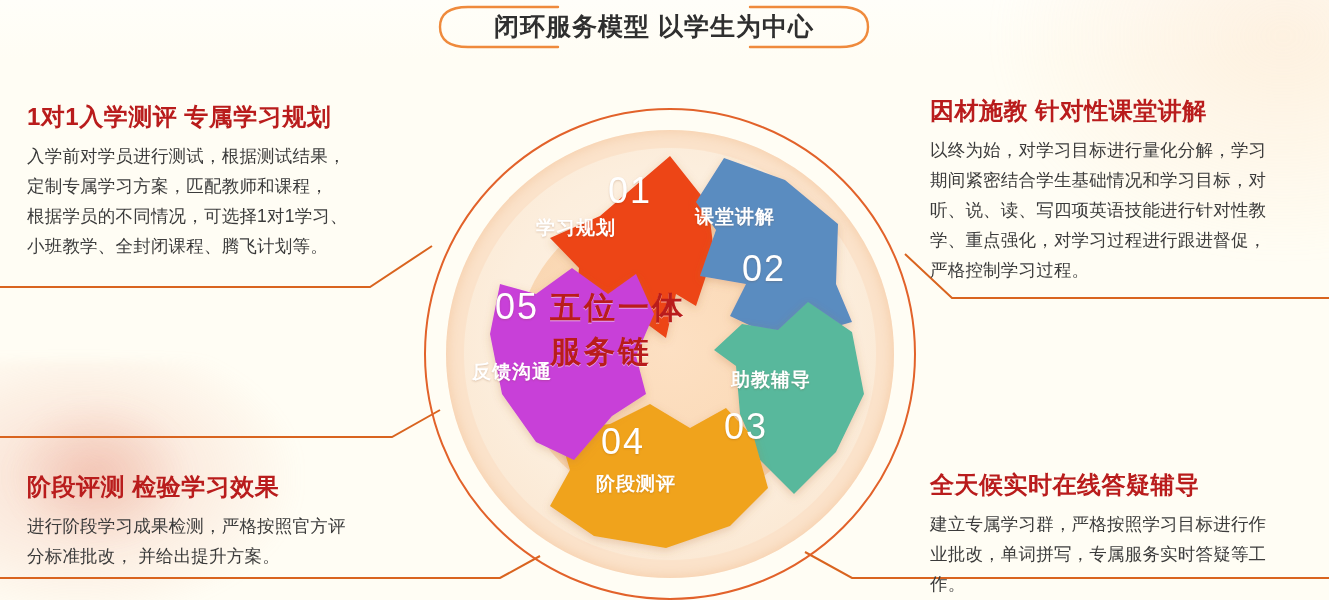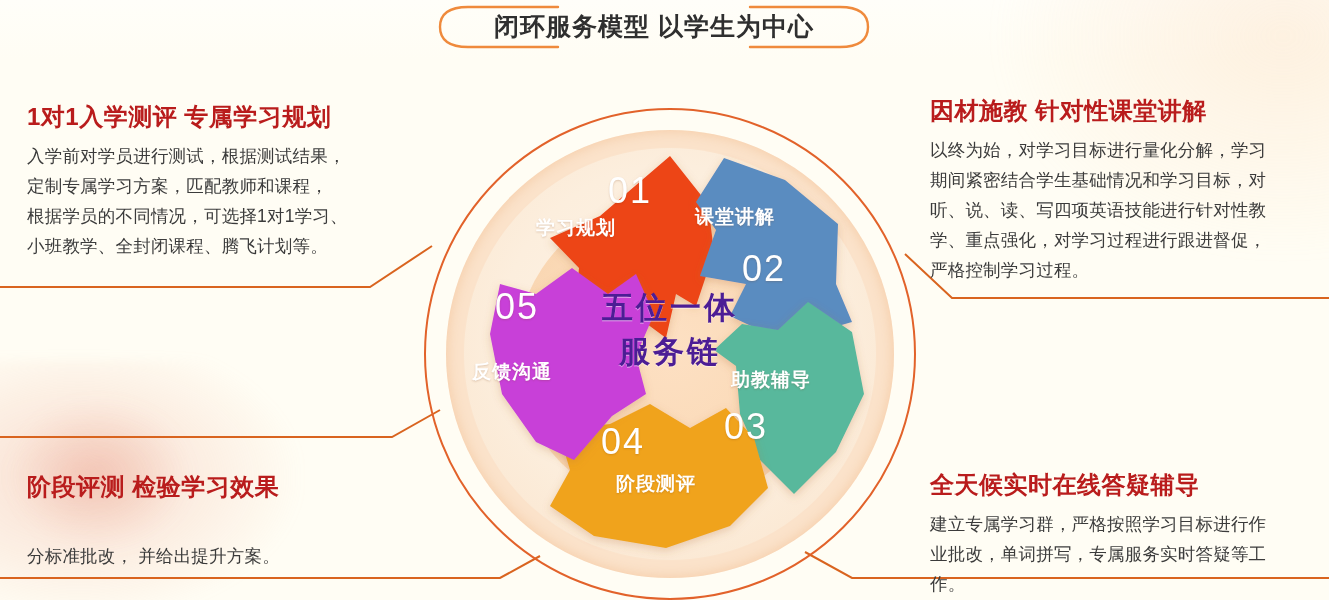--- a/index.html
+++ b/index.html
@@ -185,32 +185,31 @@
     letter-spacing: 1px;
   }
 
   .n01 { left: 184px; top: 62px; }
   .t01 { left: 112px; top: 107px; }
   .n02 { left: 318px; top: 140px; }
   .t02 { left: 271px; top: 96px; }
   .n03 { left: 300px; top: 298px; }
   .t03 { left: 307px; top: 259px; }
   .n04 { left: 142px; top: 313px; margin-left: 35px; }
-  .t04 { left: 172px; top: 363px; margin-left: 20px; }
+  .t04 { left: 172px; top: 363px; }
   .n05 { left: 71px; top: 166px; margin-top: 12px; }
   .t05 { left: 48px; top: 251px; }
 
   
   .center-text {
     position: absolute;
     left: 126px;
     top: 178px;
     width: 240px;
-    text-align: center;
-    color: #4c1d95;
+    color: #b91c1c;
     font-weight: bold;
     font-size: 31px;
     line-height: 44px;
     letter-spacing: 3px;
     text-shadow: 0 1px 0 rgba(255,255,255,0.5);
   }
 </style>
 </head>
 <body>
 
@@ -251,21 +250,21 @@
       <span>定制专属学习方案，匹配教师和课程，</span><br>
       <span>根据学员的不同情况，可选择1对1学习、</span><br>
       <span>小班教学、全封闭课程、腾飞计划等。</span>
     </p>
   </div>
 
 
   <div class="block block-l3">
     <h3>阶段评测 检验学习效果</h3>
     <p>
-      <br>
+      <span>进行阶段学习成果检测，严格按照官方评</span><br>
       <span>分标准批改， 并给出提升方案。</span>
     </p>
   </div>
 
   <div class="block block-r1">
     <h3>因材施教 针对性课堂讲解</h3>
     <p>
       <span>以终为始，对学习目标进行量化分解，学习</span><br>
       <span>期间紧密结合学生基础情况和学习目标，对</span><br>
       <span>听、说、读、写四项英语技能进行针对性教</span><br>

